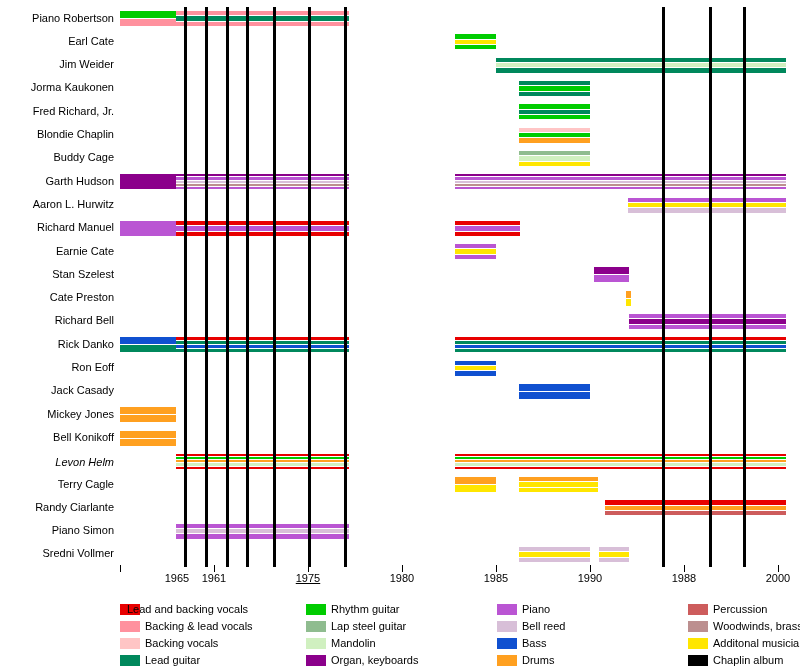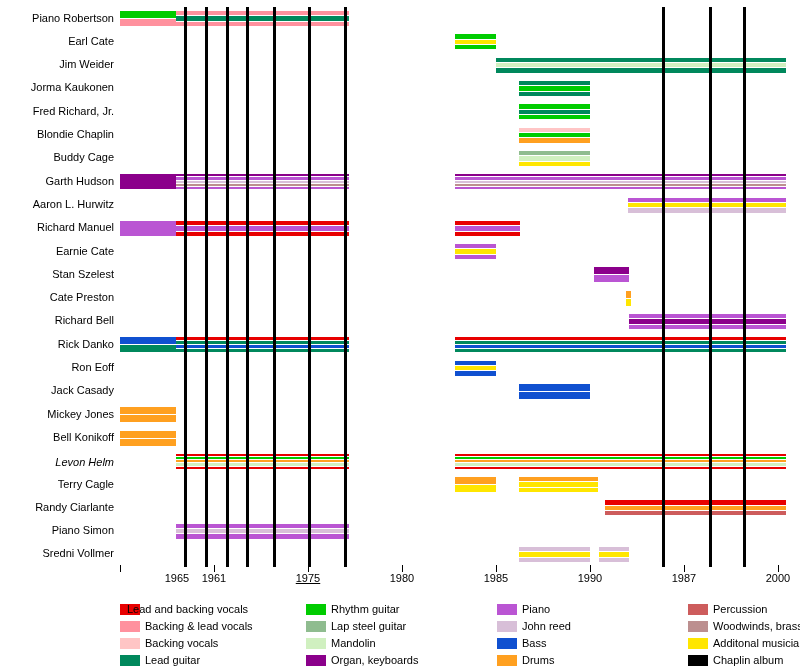--- a/index.html
+++ b/index.html
@@ -230,21 +230,21 @@
       <div class="tick-label" style="left: 214px;">1961</div>
       <div class="tick" style="left: 308px;"></div>
       <div class="tick-label" style="left: 308px; text-decoration: underline;">1975</div>
       <div class="tick" style="left: 402px;"></div>
       <div class="tick-label" style="left: 402px;">1980</div>
       <div class="tick" style="left: 496px;"></div>
       <div class="tick-label" style="left: 496px;">1985</div>
       <div class="tick" style="left: 590px;"></div>
       <div class="tick-label" style="left: 590px;">1990</div>
       <div class="tick" style="left: 684px;"></div>
-      <div class="tick-label" style="left: 684px;">1987</div>
+      <div class="tick-label" style="left: 684px;">1988</div>
       <div class="tick" style="left: 778px;"></div>
       <div class="tick-label" style="left: 778px;">2000</div>
     </div>
   <div id="legend">
       <div class="legend-swatch" style="left: 120px; top: 604px; background: rgb(232, 0, 0);"></div>
       <div class="legend-label" style="left: 127px; top: 603px;">Lead and backing vocals</div>
       <div class="legend-swatch" style="left: 120px; top: 621px; background: rgb(255, 145, 158);"></div>
       <div class="legend-label" style="left: 145px; top: 620px;">Backing &amp; lead vocals</div>
       <div class="legend-swatch" style="left: 120px; top: 638px; background: rgb(255, 197, 197);"></div>
       <div class="legend-label" style="left: 145px; top: 637px;">Backing vocals</div>
@@ -254,21 +254,21 @@
       <div class="legend-label" style="left: 331px; top: 603px;">Rhythm guitar</div>
       <div class="legend-swatch" style="left: 306px; top: 621px; background: rgb(143, 188, 143);"></div>
       <div class="legend-label" style="left: 331px; top: 620px;">Lap steel guitar</div>
       <div class="legend-swatch" style="left: 306px; top: 638px; background: rgb(208, 240, 192);"></div>
       <div class="legend-label" style="left: 331px; top: 637px;">Mandolin</div>
       <div class="legend-swatch" style="left: 306px; top: 655px; background: rgb(139, 0, 139);"></div>
       <div class="legend-label" style="left: 331px; top: 654px;">Organ, keyboards</div>
       <div class="legend-swatch" style="left: 497px; top: 604px; background: rgb(186, 85, 211);"></div>
       <div class="legend-label" style="left: 522px; top: 603px;">Piano</div>
       <div class="legend-swatch" style="left: 497px; top: 621px; background: rgb(216, 191, 216);"></div>
-      <div class="legend-label" style="left: 522px; top: 620px;">John reed</div>
+      <div class="legend-label" style="left: 522px; top: 620px;">Bell reed</div>
       <div class="legend-swatch" style="left: 497px; top: 638px; background: rgb(16, 80, 208);"></div>
       <div class="legend-label" style="left: 522px; top: 637px;">Bass</div>
       <div class="legend-swatch" style="left: 497px; top: 655px; background: rgb(255, 160, 32);"></div>
       <div class="legend-label" style="left: 522px; top: 654px;">Drums</div>
       <div class="legend-swatch" style="left: 688px; top: 604px; background: rgb(205, 92, 92);"></div>
       <div class="legend-label" style="left: 713px; top: 603px;">Percussion</div>
       <div class="legend-swatch" style="left: 688px; top: 621px; background: rgb(188, 143, 143);"></div>
       <div class="legend-label" style="left: 713px; top: 620px;">Woodwinds, brass</div>
       <div class="legend-swatch" style="left: 688px; top: 638px; background: rgb(255, 230, 0);"></div>
       <div class="legend-label" style="left: 713px; top: 637px;">Additonal musician</div>

